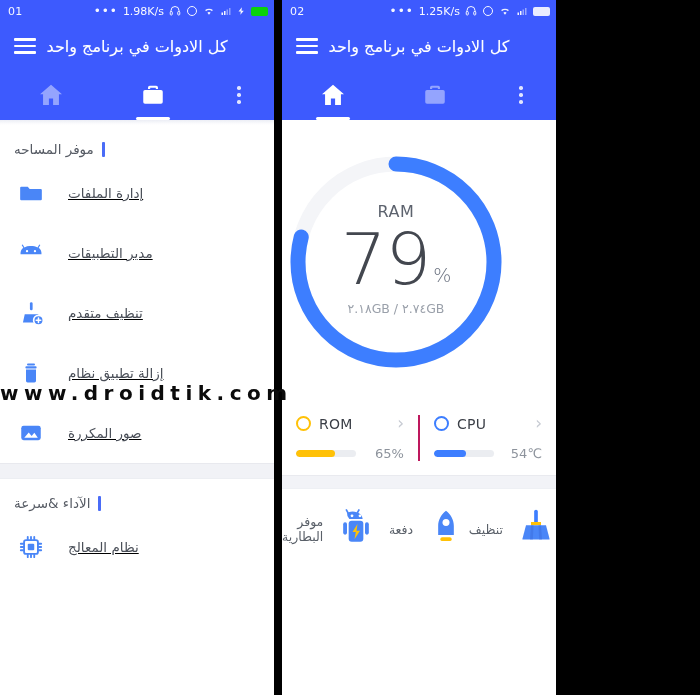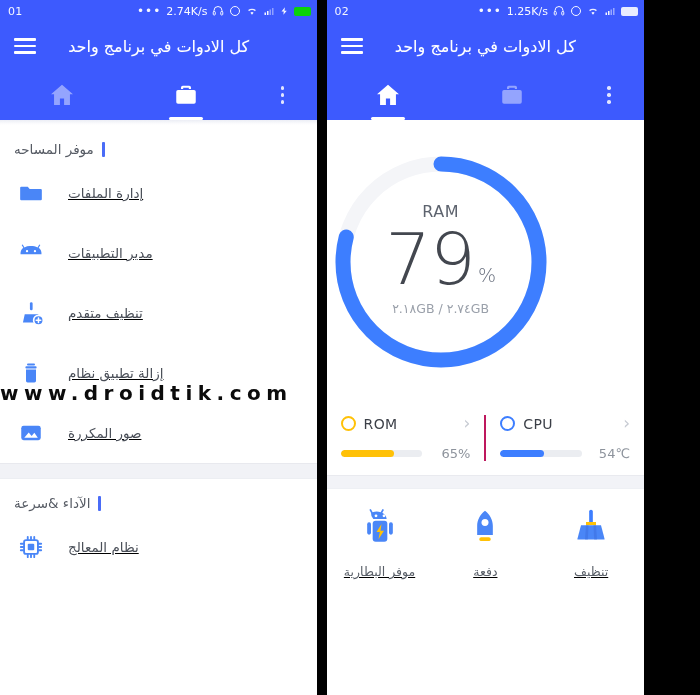--- a/index.html
+++ b/index.html
@@ -1,21 +1,21 @@
 <!DOCTYPE html>
 <html lang="ar"><head>
 <meta charset="utf-8">
 <style>
   html,body{margin:0;padding:0;background:#000;}
   body{
     width:700px;height:695px;overflow:hidden;
     font-family:"DejaVu Sans","Liberation Sans",sans-serif;
     -webkit-font-smoothing:antialiased;
   }
-  .stage{position:relative;width:644px;height:695px;background:#000;display:flex;}
+  .stage{position:relative;width:556px;height:695px;background:#000;display:flex;}
 
   
   .panel{position:relative;height:695px;overflow:hidden;background:#fff;}
   .panel-left{width:345px;}
   .gap{width:10px;height:695px;background:#000;}
   .panel-right{width:345px;}
 
   
   .statusbar{
     height:22px;background:#3d5afe;color:#fff;
@@ -94,21 +94,21 @@
   .chev{margin-left:auto;color:#c7cbd3;font-size:17px;line-height:1;}
   .stat-bot{display:flex;align-items:center;gap:10px;margin-top:14px;}
   .bar{flex:1;height:7px;border-radius:4px;background:#ebedf1;overflow:hidden;}
   .bar > i{display:block;height:100%;border-radius:4px;background:#ffc107;}
   .bar.blue > i{background:#3d7eff;}
   .stat-val{font-size:13px;color:#8d939c;min-width:38px;text-align:right;}
 
   .divider-band{height:12px;background:#f2f3f7;border-top:1px solid #e9eaef;border-bottom:1px solid #eef0f4;}
 
   .actions{display:flex;padding:18px 0 10px 0;direction:rtl;}
-  .action{flex:1;display:flex;flex-direction:column;align-items:center;gap:13px;cursor:pointer;text-decoration:underline;}
+  .action{flex:1;display:flex;flex-direction:row;align-items:center;gap:13px;cursor:pointer;}
   .action-label{font-size:12.5px;color:#5a6069;}
 
   
   .watermark{
     position:absolute;top:381px;left:0;width:700px;
     font-size:20px;font-weight:bold;color:#0b0b0b;letter-spacing:5.5px;
     z-index:30;pointer-events:none;
     font-family:"DejaVu Sans","Liberation Sans",sans-serif;
   }
 </style>
@@ -116,21 +116,21 @@
 <body>
 
 <div class="stage">
 
   <div class="panel panel-left">
 
     <div class="statusbar">
       <span class="sb-clock">01</span>
       <span class="sb-right">
         <span class="sb-dots">•••</span>
-        <span class="sb-speed">2.74K/s</span>
+        <span class="sb-speed">1.98K/s</span>
         <svg class="sb-ic" viewBox="0 0 24 24" fill="none" stroke="#fff" stroke-width="2">
           <path d="M4 14v-3a8 8 0 0 1 16 0v3"></path>
             <rect x="2.5" y="13" width="4" height="7" rx="1.6"></rect>
             <rect x="17.5" y="13" width="4" height="7" rx="1.6"></rect>
         </svg>
         <svg class="sb-ic" viewBox="0 0 24 24" fill="none" stroke="#fff" stroke-width="2">
           <circle cx="12" cy="12" r="9"></circle>
         </svg>
         <svg class="sb-ic" viewBox="0 0 24 24" fill="#fff">
           <path d="M12 19.5l3.2-4.1a5 5 0 0 0-6.4 0z"></path>

